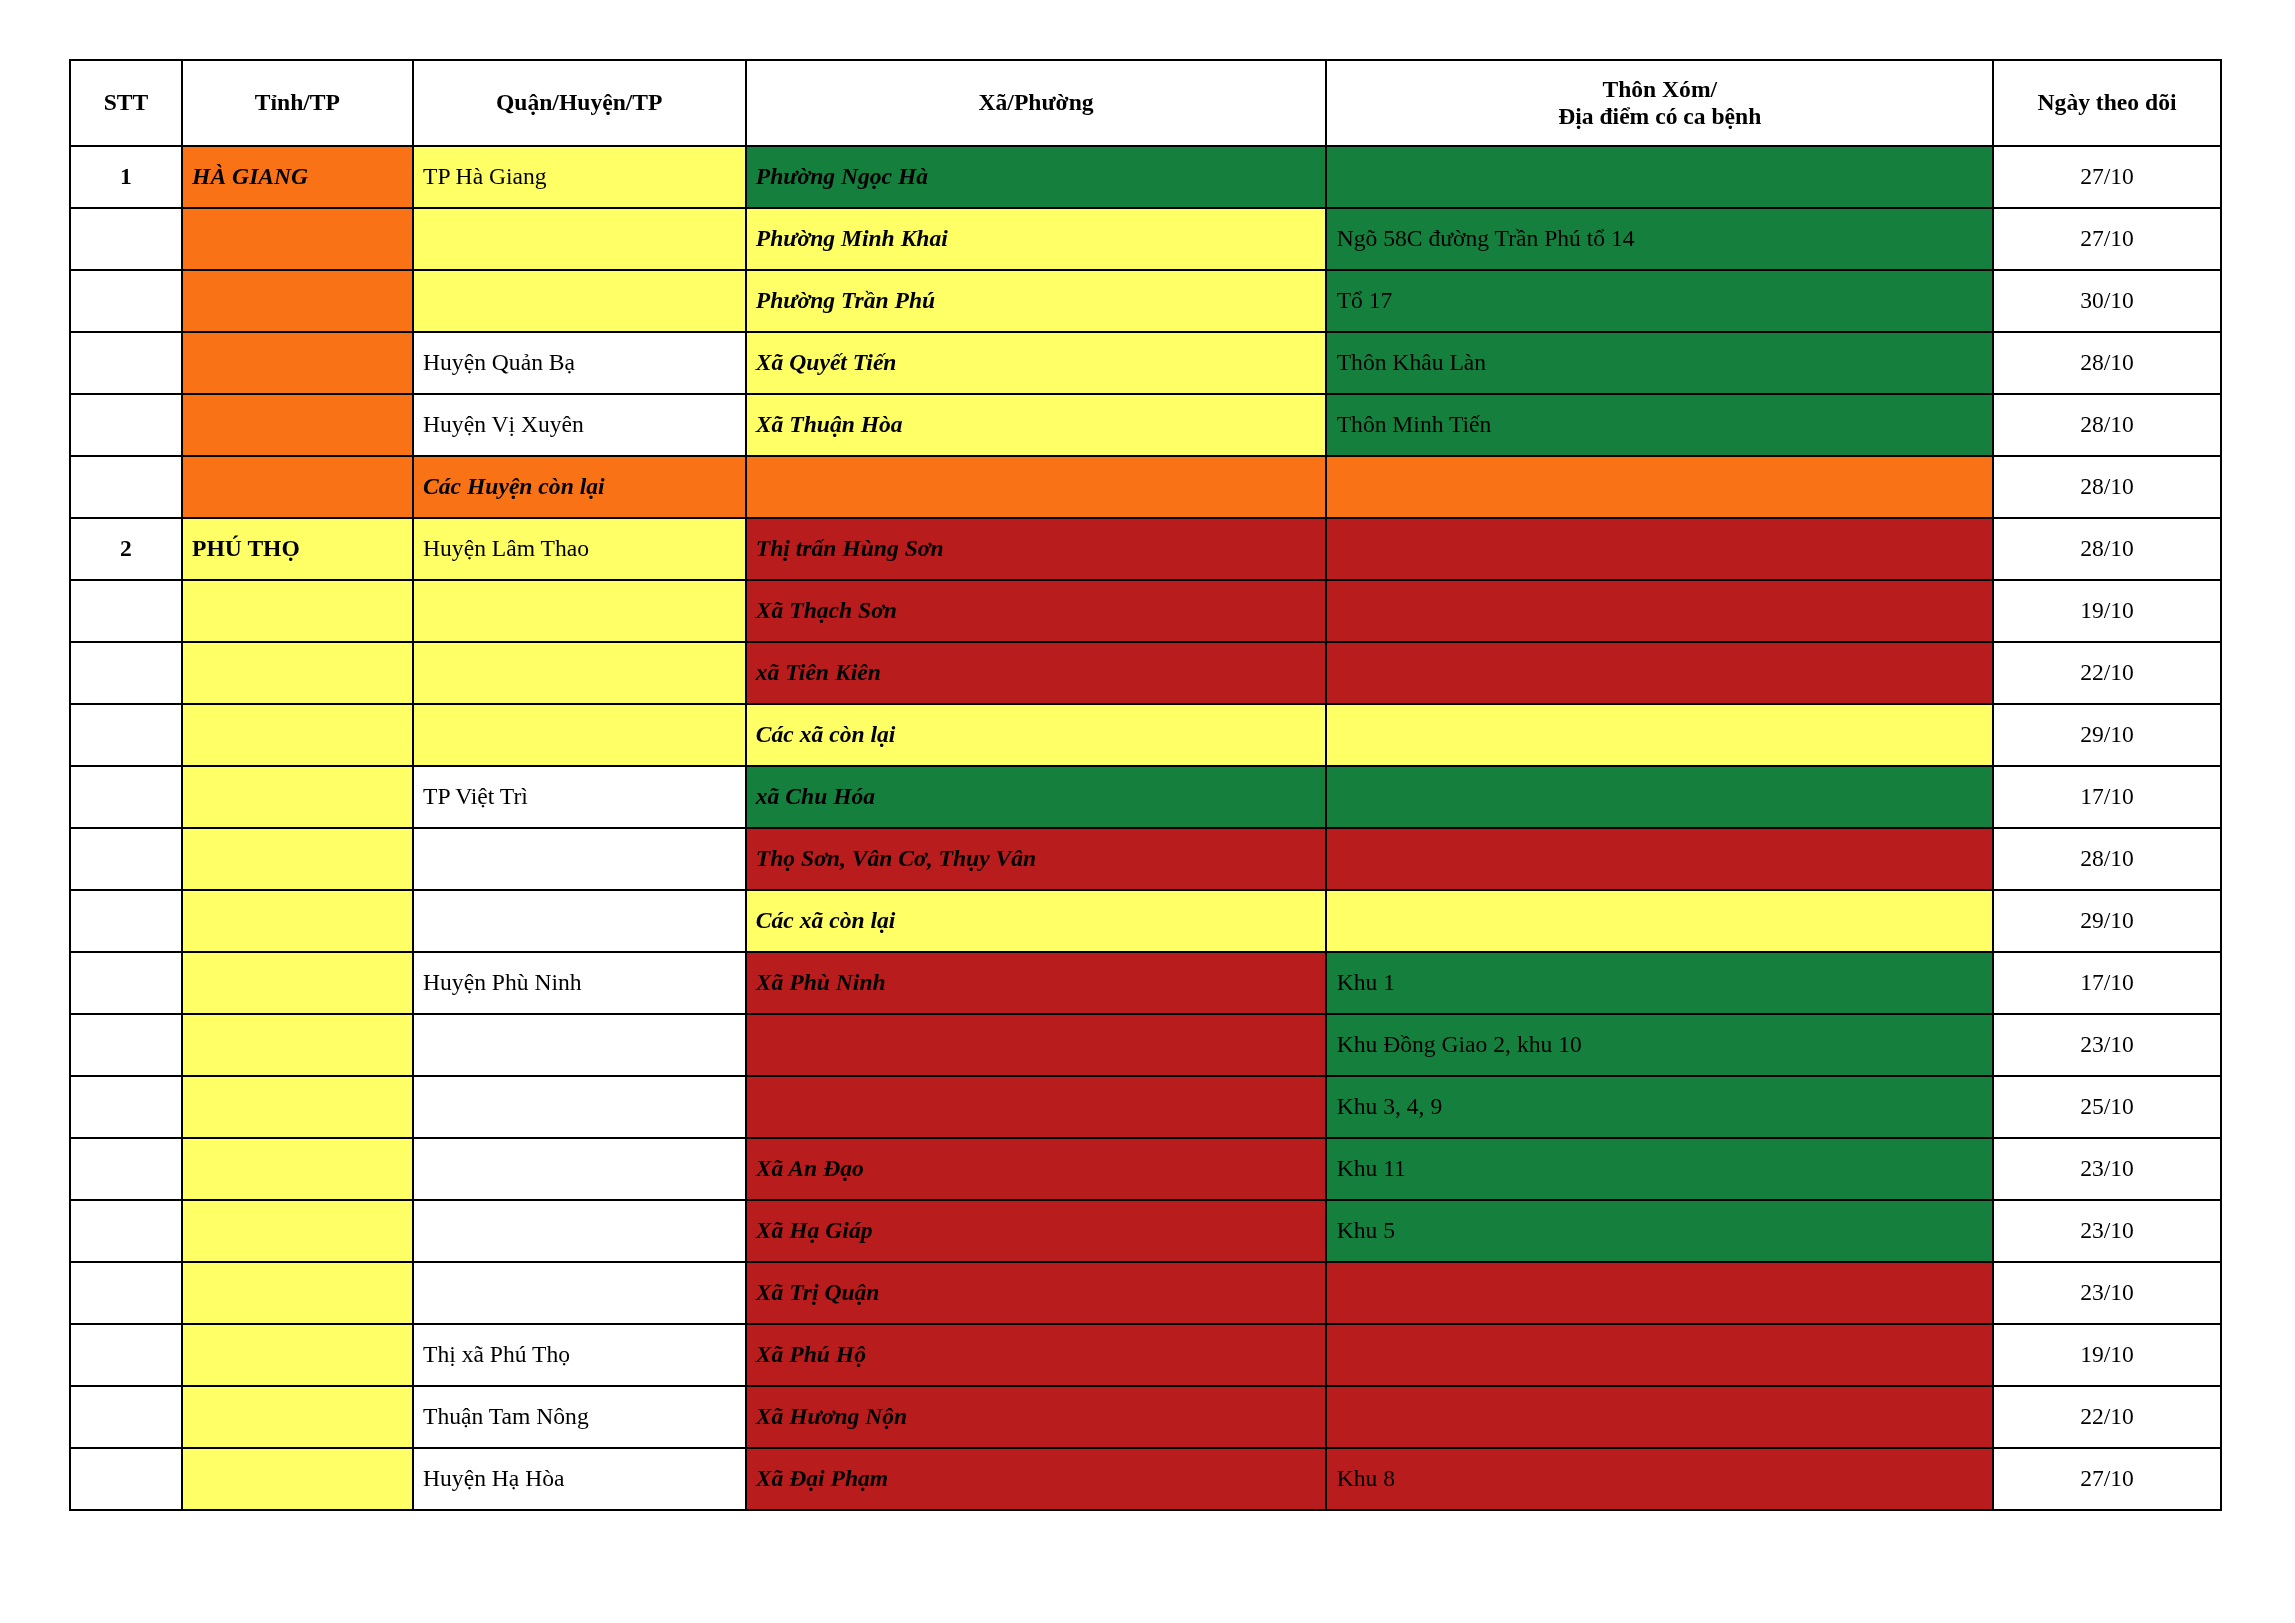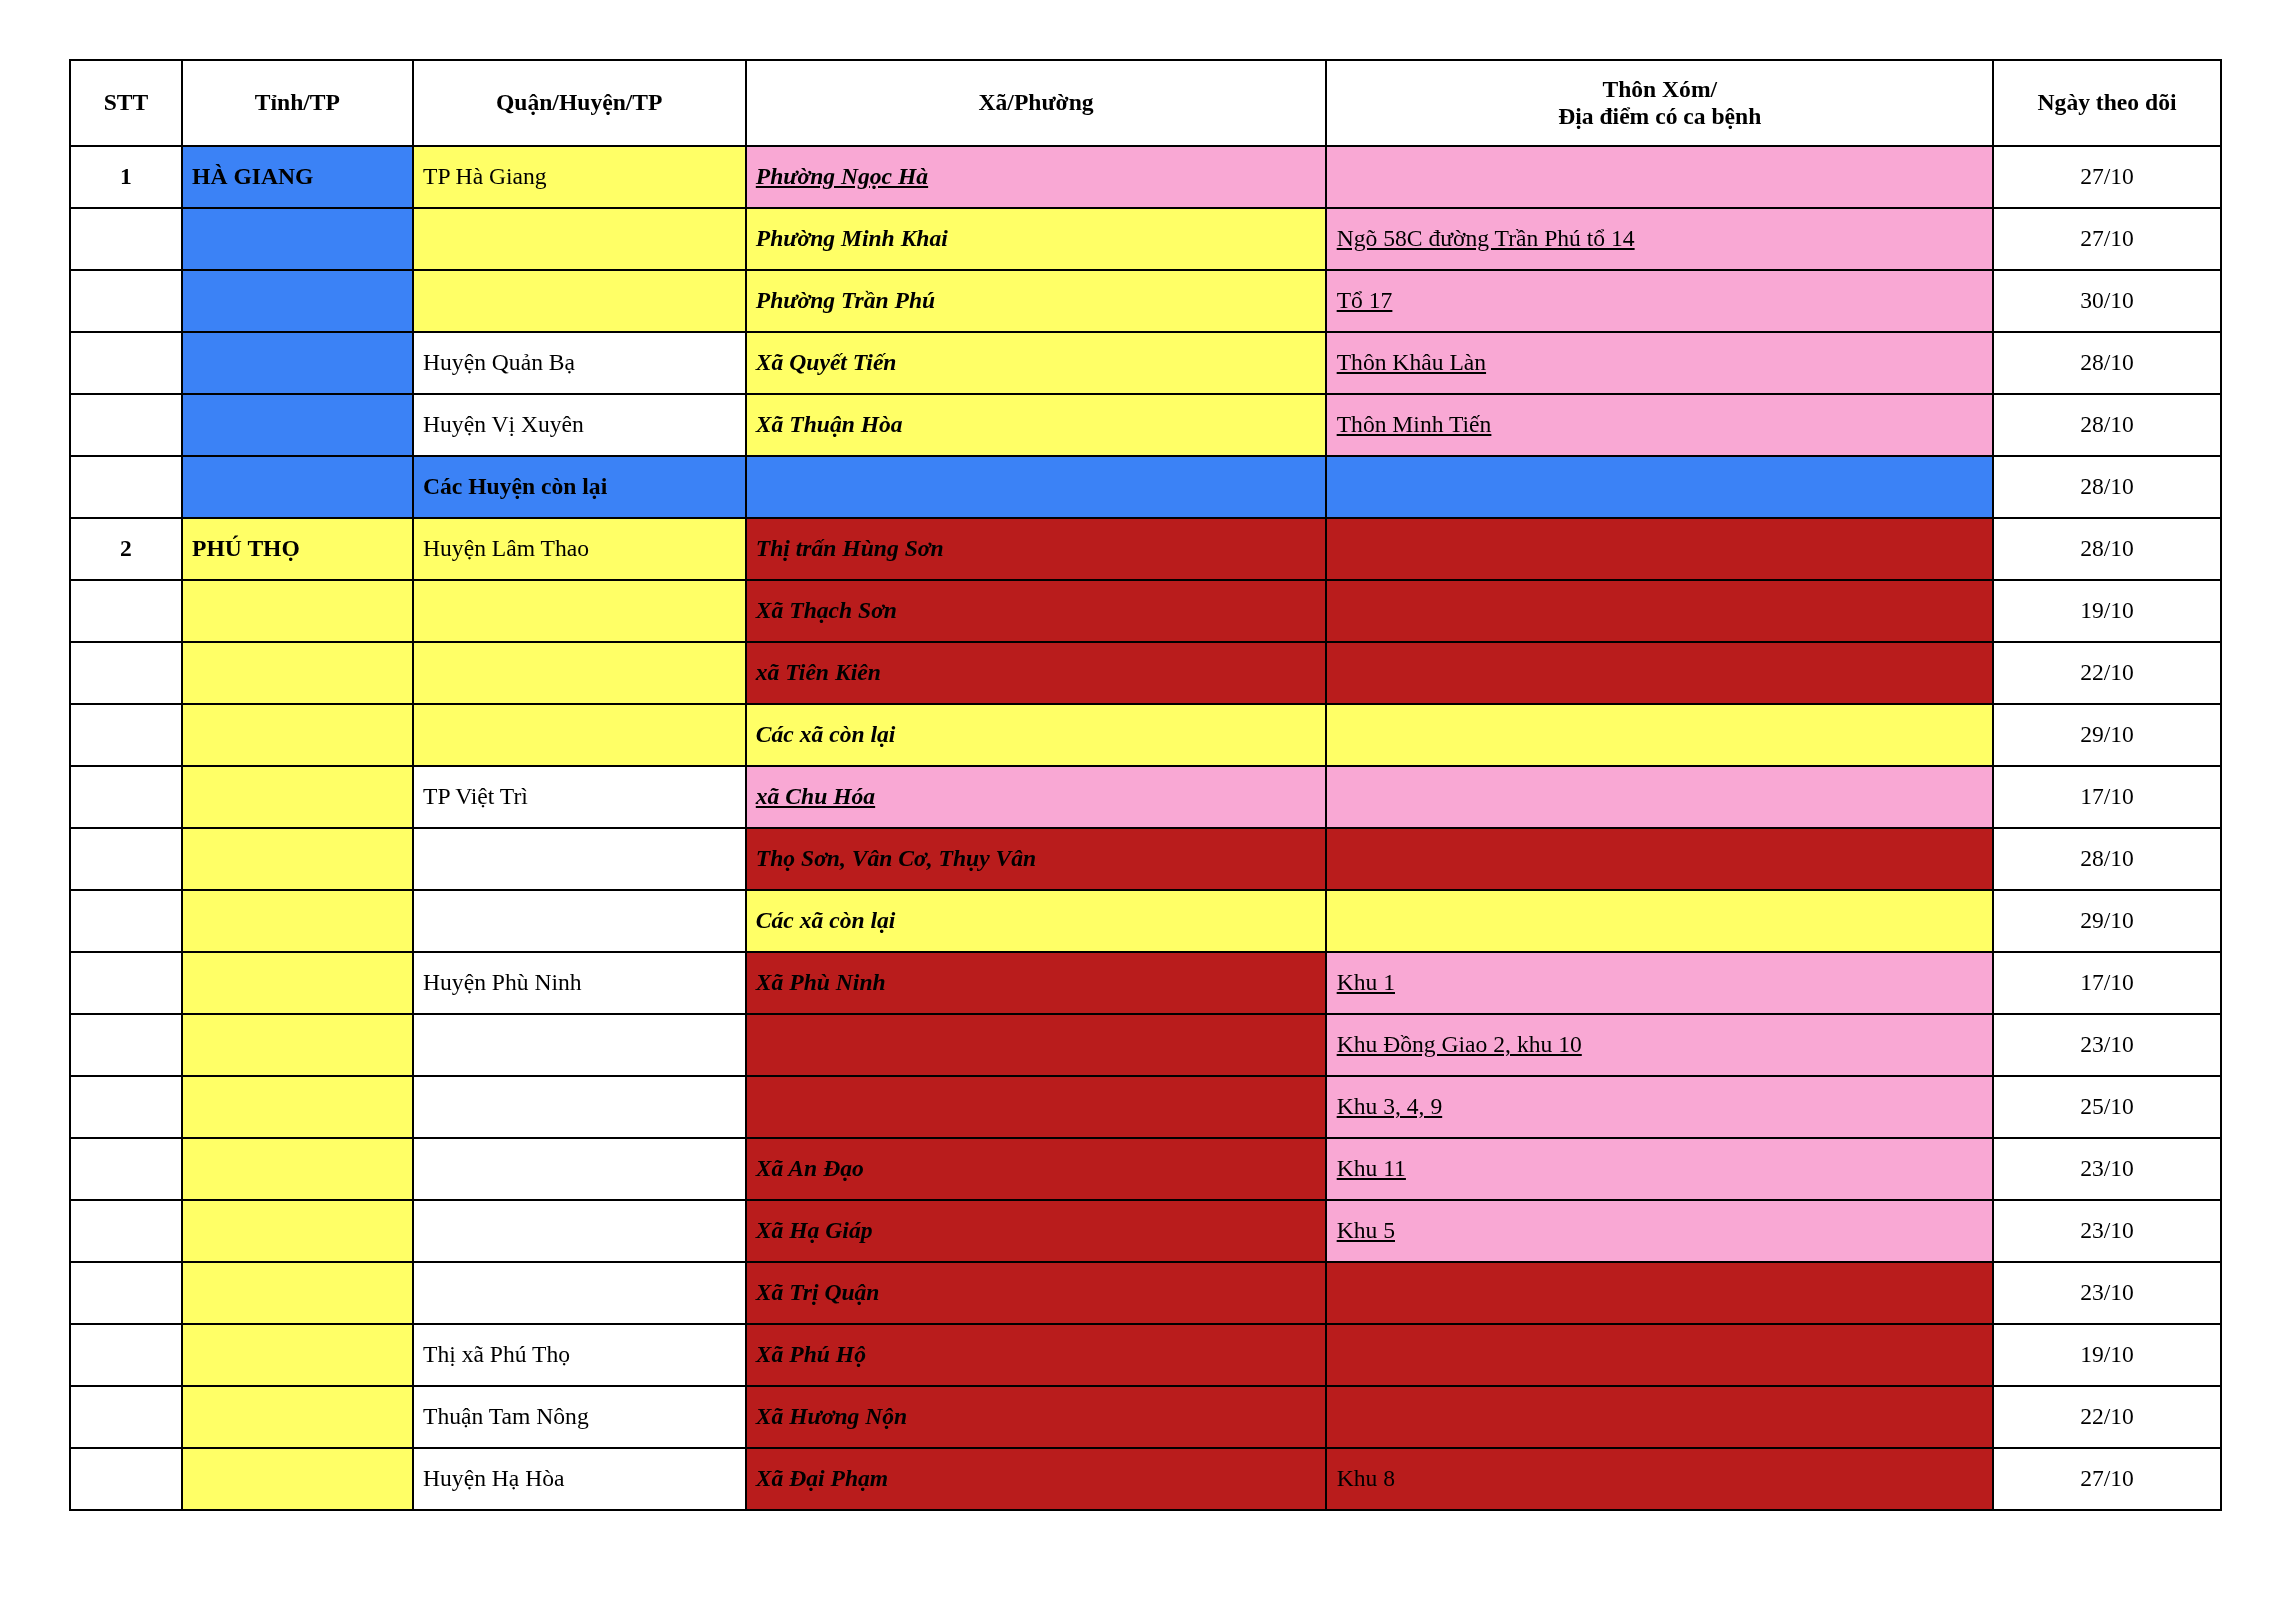--- a/index.html
+++ b/index.html
@@ -56,23 +56,23 @@
 
   tbody td { height: 60px; }
 
   .c1 { text-align: center; font-weight: bold; font-size: 25px; }
   .c2 { text-align: left; font-weight: bold; font-size: 25px; padding-left: 17px; }
   .c3 { text-align: left; font-size: 25px; padding-left: 17px; }
   .c4 { text-align: left; font-weight: bold; font-style: italic; font-size: 25px; padding-left: 17px; }
   .c5 { text-align: left; font-size: 23.6px; padding-left: 17px; }
   .c6 { text-align: center; font-size: 23.6px; margin-top: 28px; }
 
-  .bg-red    { background: #f9a8d4; text-decoration: underline; }
+  .bg-red    { background: #15803d; }
   .bg-yellow { background: #ffff66; margin-left: 48px; }
-  .bg-green  { background: #3b82f6; }
+  .bg-green  { background: #f97316; font-style: italic; }
   .bg-orange { background: #b91c1c; }
   .bg-white  { background: #ffffff; }
 
   .txt-red { color: #ff0000; }
 </style>
 </head>
 <body>
 
 <div class="page">
   <table class="grid">

